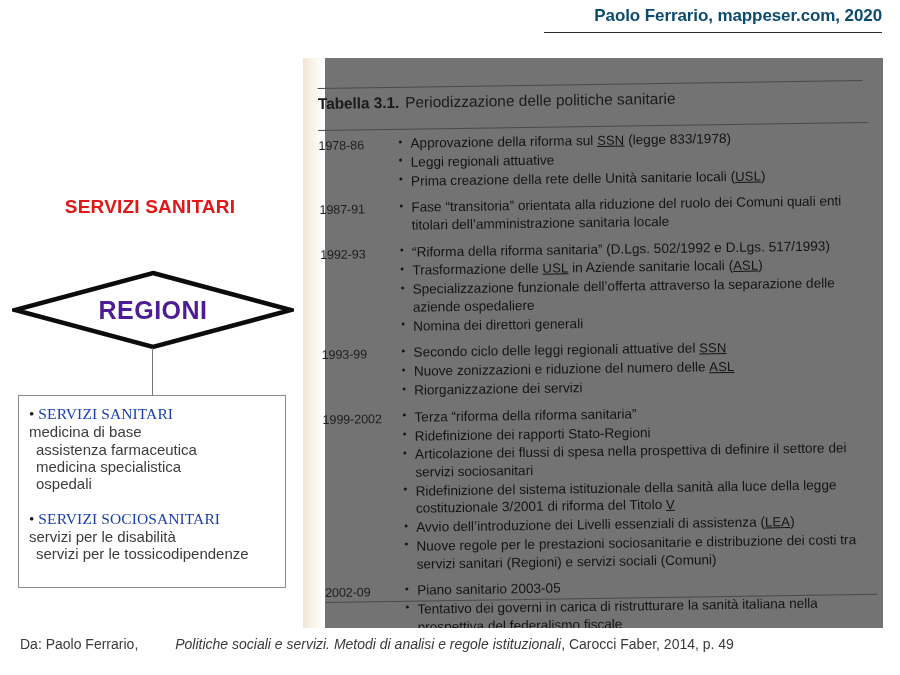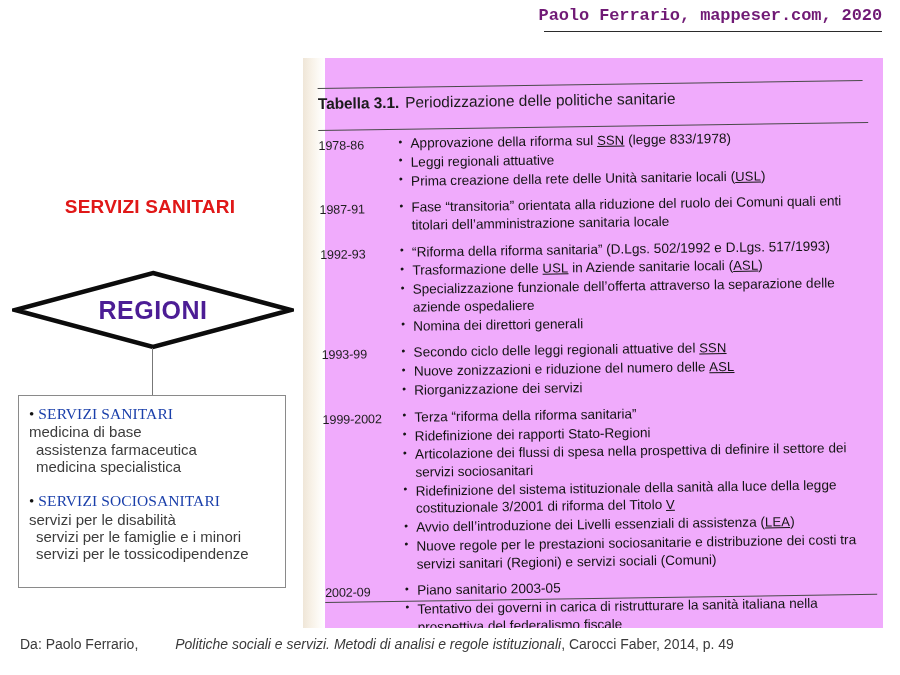--- a/index.html
+++ b/index.html
@@ -18,24 +18,24 @@
 
   
   #slide-header {
     position: absolute;
     top: 6px;
     right: 18px;
     width: 360px;
     text-align: right;
   }
   #slide-header .hdr-text {
-    font-family: Liberation Mono, monospace;
+    font-family: Liberation Sans, sans-serif;
     font-weight: bold;
     font-size: 17px;
-    color: #701a75;
+    color: #0c4a6e;
     letter-spacing: -0.1px;
     white-space: nowrap;
   }
   #slide-header .hdr-rule {
     margin-top: 6px;
     margin-left: 22px;
     height: 0;
     border-top: 1.6px solid #2b2b2b;
   }
 
@@ -127,21 +127,21 @@
   .svc-item.indent { padding-left: 7px; }
   .svc-spacer { height: 15px; }
 
   
   #table-scan {
     position: absolute;
     left: 303px;
     top: 58px;
     width: 580px;
     height: 570px;
-    background: #f0abfc;
+    background: #737373;
     overflow: hidden;
   }
   #page-gutter {
     position: absolute;
     left: 0;
     top: 0;
     width: 22px;
     height: 100%;
     background: linear-gradient(to right, #efe6d8 0%, #f8f2e8 40%, #fdfbf7 75%, #ffffff 100%);
   }
@@ -267,31 +267,31 @@
   <div id="services-box">
 
     <div class="svc-group">
       <div class="svc-heading">
         <span class="dot">•</span>
         <span>SERVIZI SANITARI</span>
       </div>
       <div class="svc-item">medicina di base</div>
       <div class="svc-item indent">assistenza farmaceutica</div>
       <div class="svc-item indent">medicina specialistica</div>
+      <div class="svc-item indent">ospedali</div>
     </div>
 
     <div class="svc-spacer"></div>
 
     <div class="svc-group">
       <div class="svc-heading">
         <span class="dot">•</span>
         <span>SERVIZI SOCIOSANITARI</span>
       </div>
       <div class="svc-item">servizi per le disabilità</div>
-      <div class="svc-item indent">servizi per le famiglie e i minori</div>
       <div class="svc-item indent">servizi per le tossicodipendenze</div>
     </div>
 
   </div>
 </div>
 
 <div id="table-scan">
   <div id="page-gutter"></div>
 
   <div id="scan-tilt">

